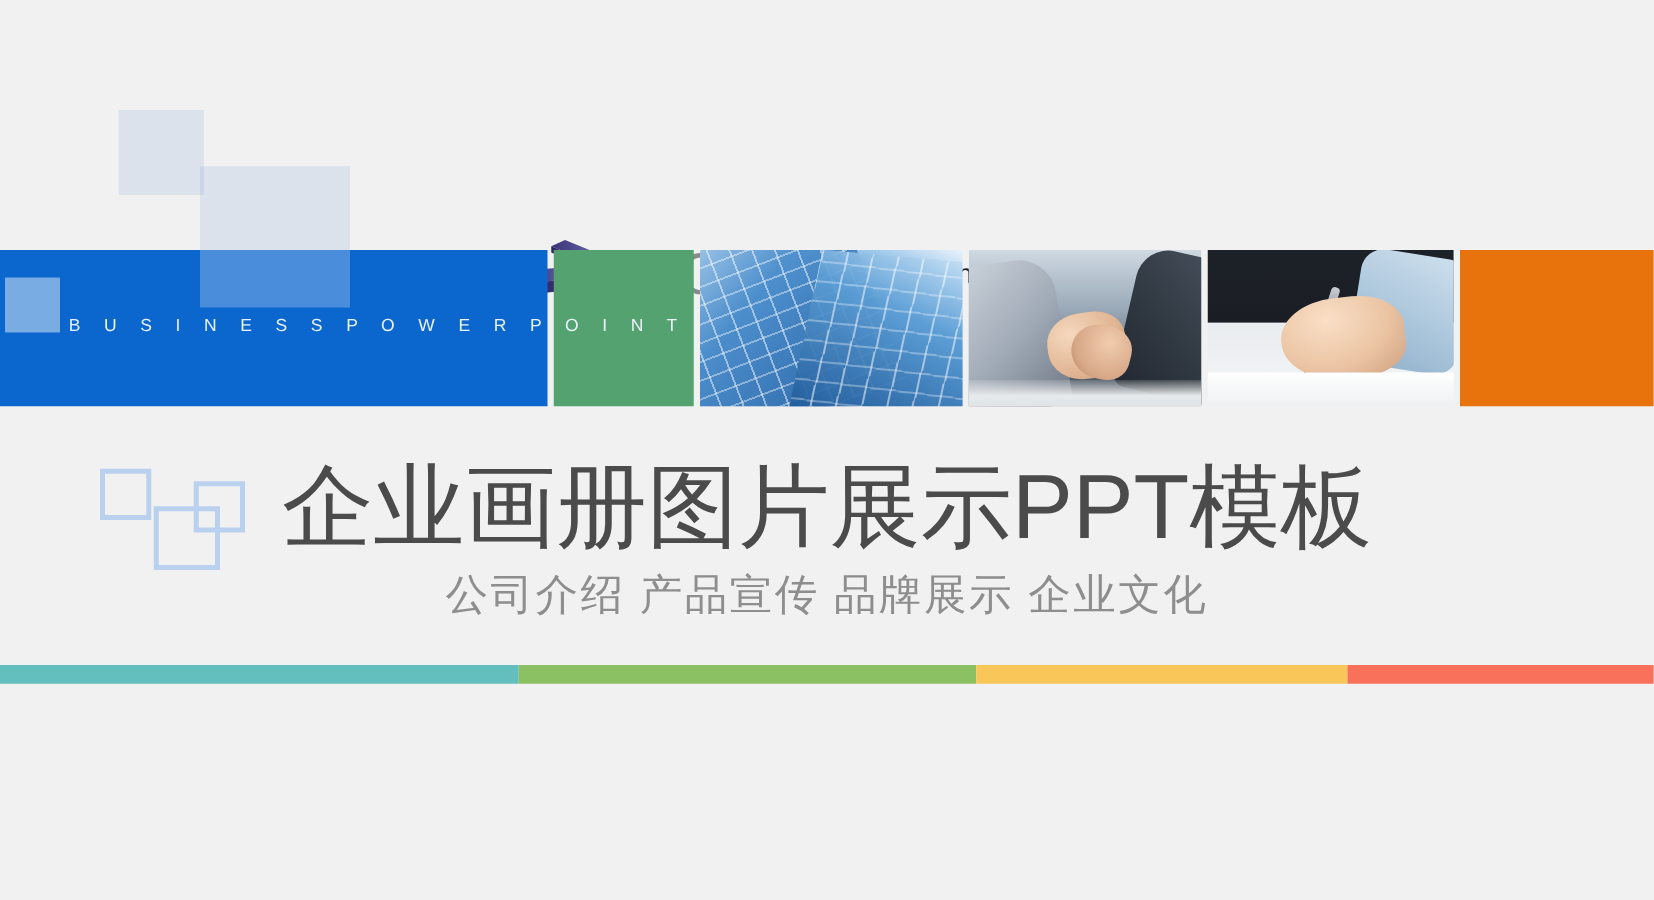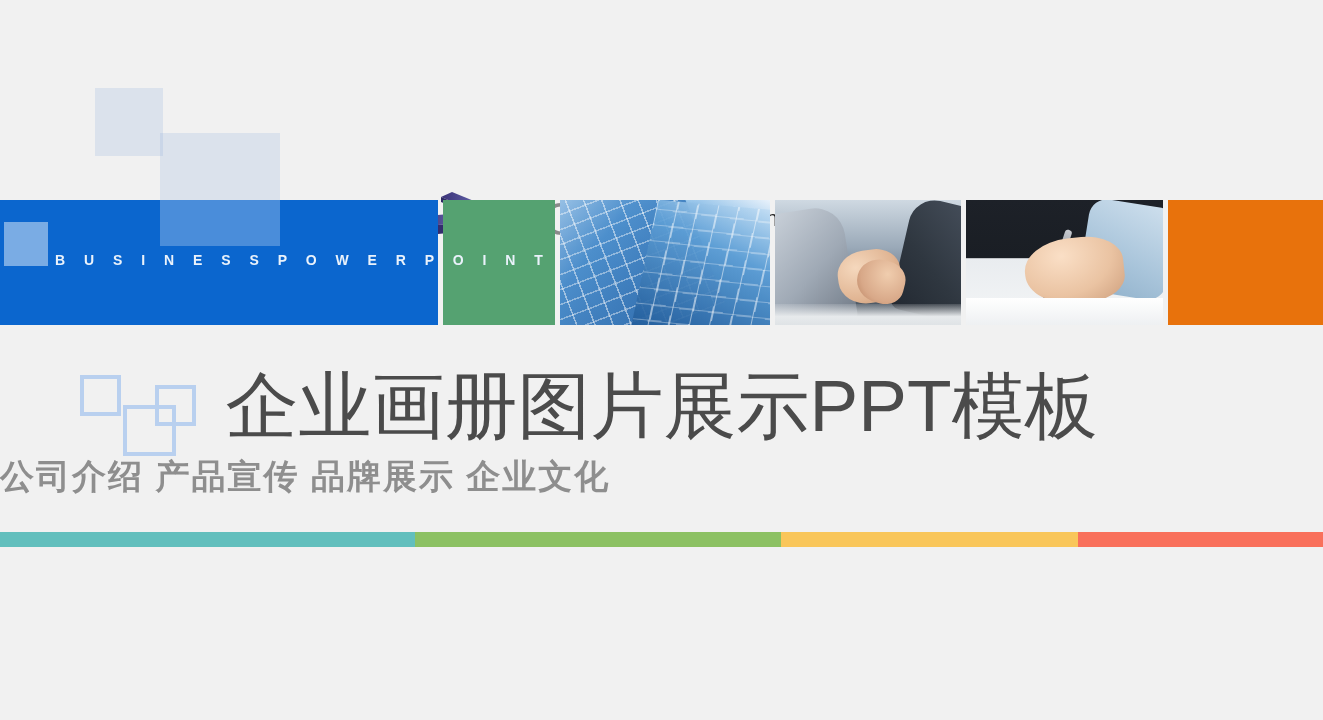--- a/index.html
+++ b/index.html
@@ -91,21 +91,21 @@
     background: rgba(255,255,255,0.26);
   }
 
   .band-label {
     position: absolute;
     left: 55px; top: 252px;
     font-size: 14px;
     letter-spacing: 7.5px;
     color: #eaf2fb;
     white-space: nowrap;
-    font-weight: 700;
+    font-weight: 400;
   }
 
   
   .photo { width: 100%; height: 100%; position: relative; }
 
   
   .ph-building {
     background:
       linear-gradient(160deg, rgba(255,255,255,0.75) 0%, rgba(255,255,255,0) 26%),
       linear-gradient(205deg, #e9f2fb 0%, #8fc0e8 18%, #3f83c4 45%, #1f5da0 72%, #12427a 100%);
@@ -214,23 +214,23 @@
     font-weight: normal;
     color: #4b4b4b;
     letter-spacing: 0px;
     line-height: 88px;
     white-space: nowrap;
   }
   .subtitle {
     position: absolute;
     left: 0; top: 452px;
     width: 1323px;
-    text-align: left;
+    text-align: center;
     font-size: 34px;
-    font-weight: 700;
+    font-weight: 400;
     color: #8e8e8e;
     letter-spacing: 2px;
     line-height: 48px;
     white-space: nowrap;
   }
 
   
   .accent-bar {
     position: absolute;
     left: 0; top: 532px;

